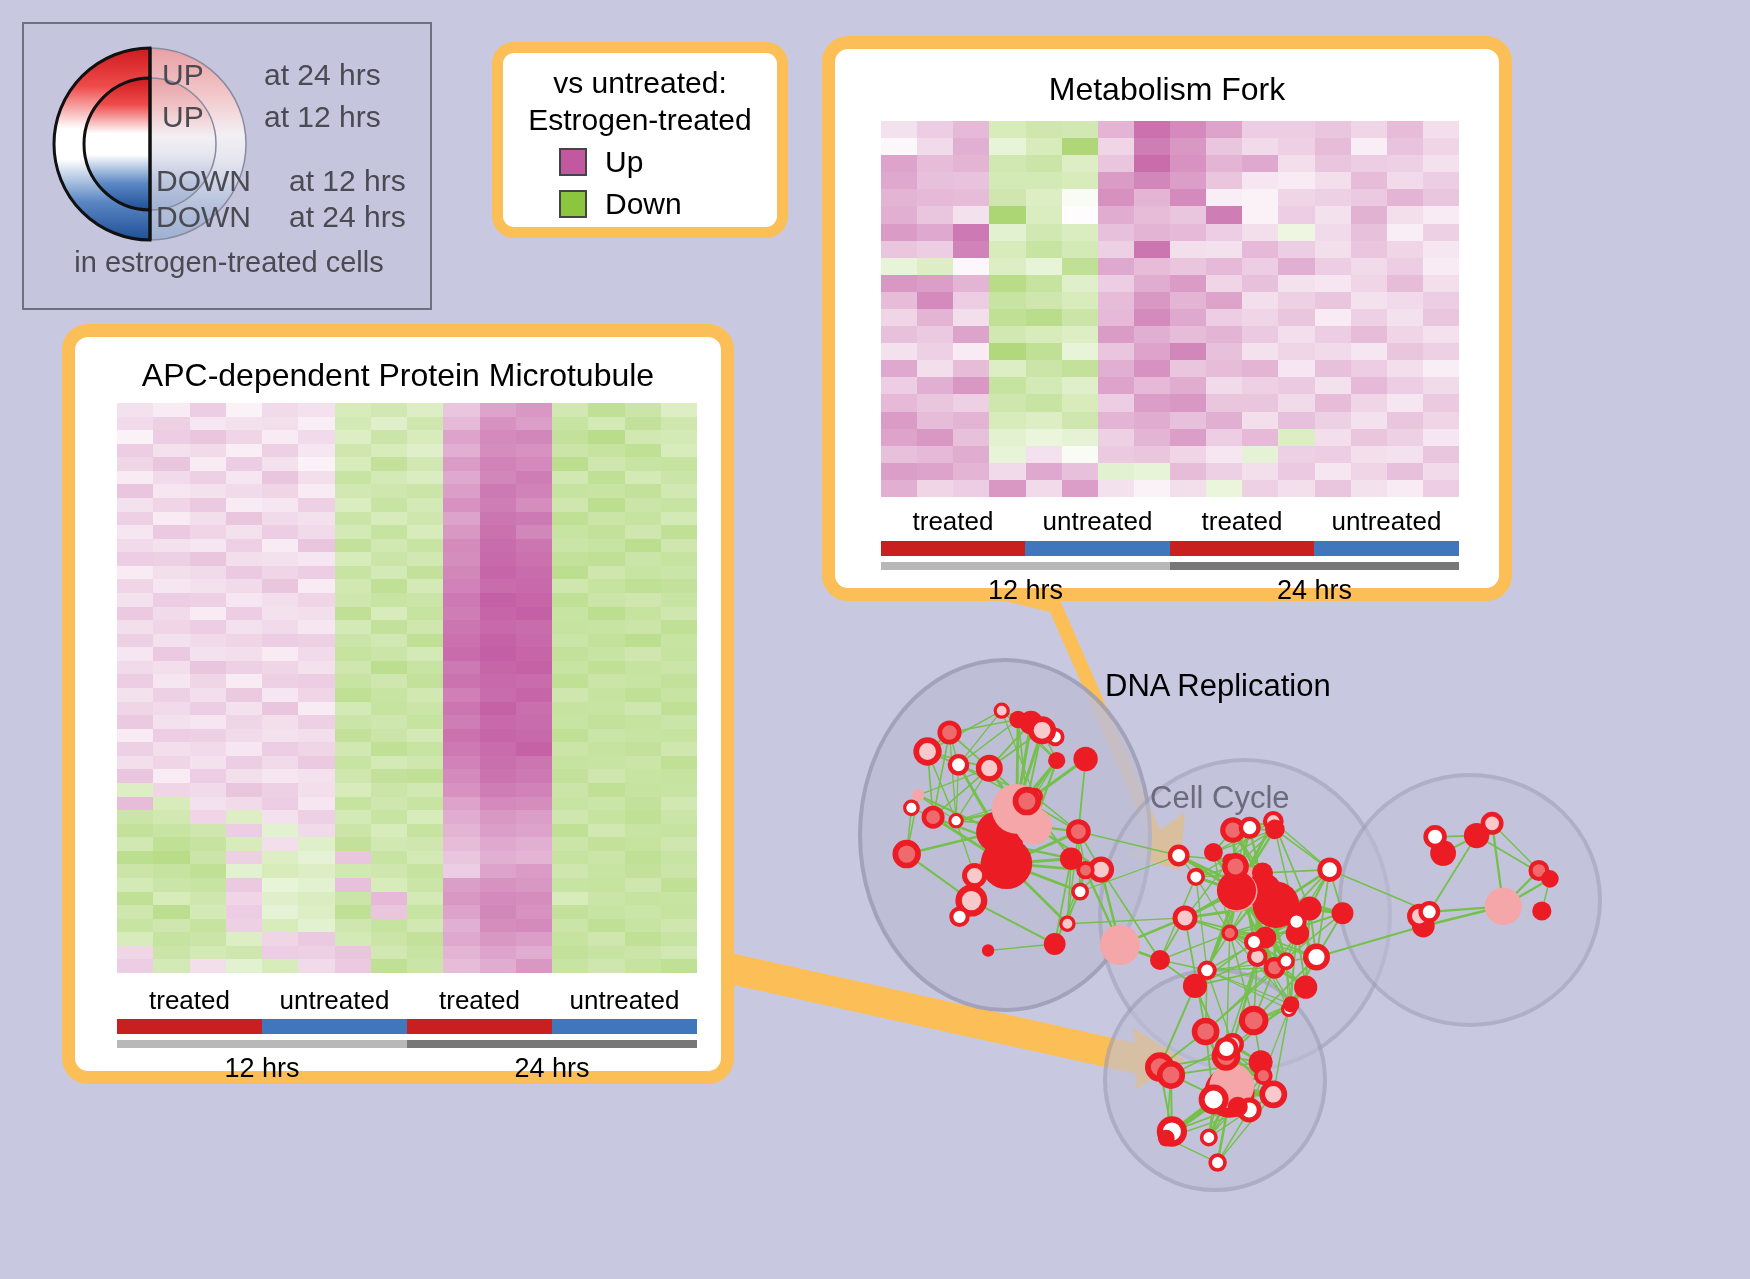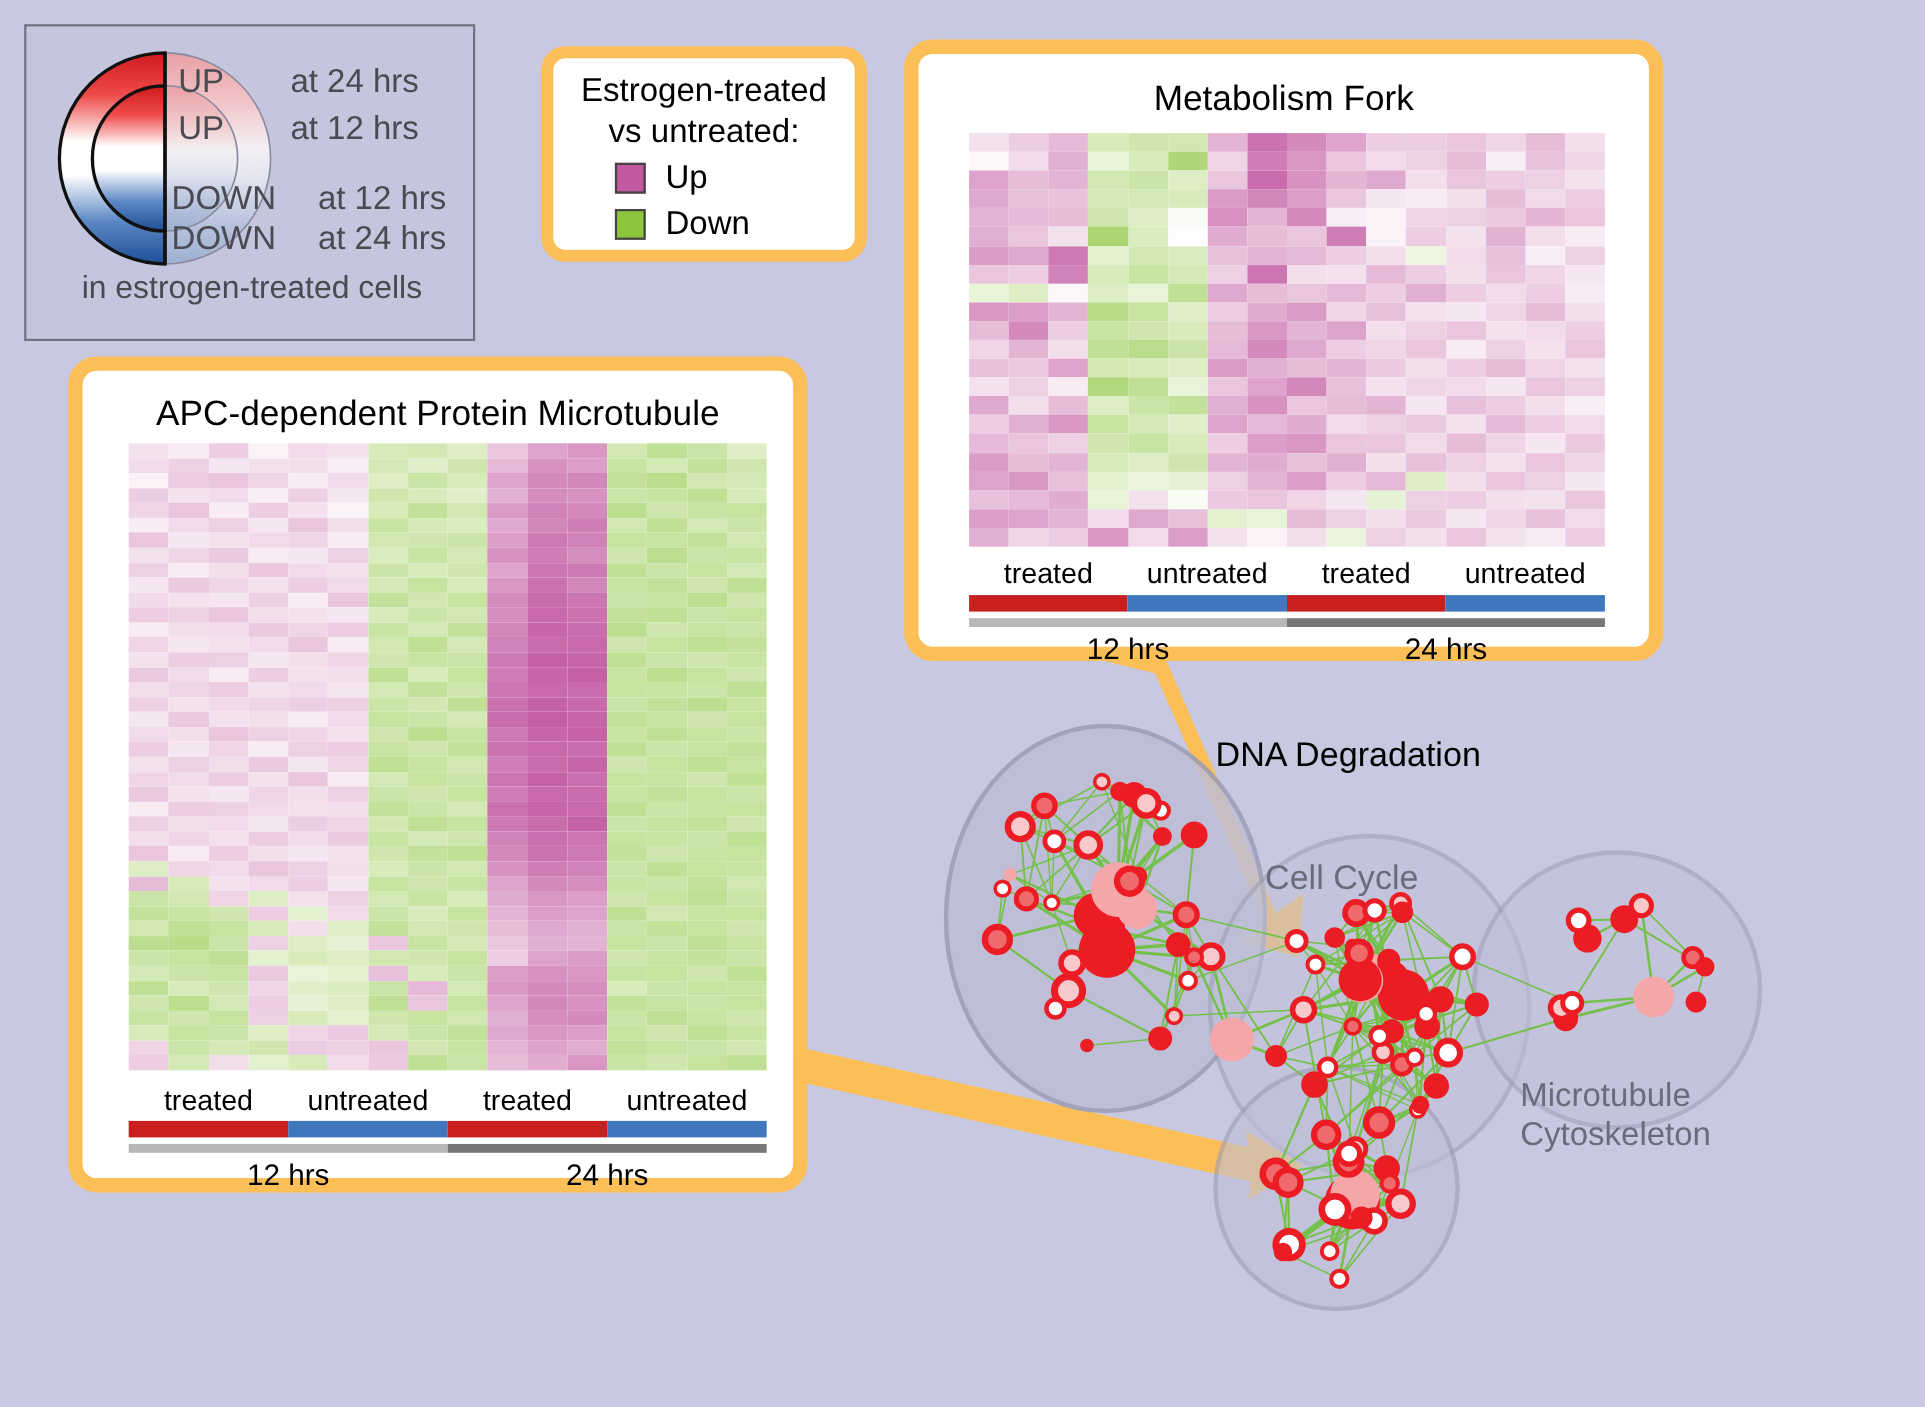--- a/index.html
+++ b/index.html
@@ -87,22 +87,22 @@
     <div class="ring-txt" style="left:265px;top:140px;">at 12 hrs</div>
 
     <div class="ring-txt" style="left:132px;top:176px;">DOWN</div>
     <div class="ring-txt" style="left:265px;top:176px;">at 24 hrs</div>
 
     <div class="ring-foot" style="top:222px;">in estrogen-treated cells</div>
   </div>
 
   <div id="ud-legend">
     <div class="ttl">
+      <div>vs untreated:</div>
       <div>Estrogen-treated</div>
-      <div>vs untreated:</div>
     </div>
     <div class="ud-row" style="left:56px;top:92px;">
       <span class="sw" id="sw-up" style="background: rgb(193, 88, 160);"></span>
       <span class="ud-lab">Up</span>
     </div>
     <div class="ud-row" style="left:56px;top:134px;">
       <span class="sw" id="sw-down" style="background: rgb(140, 198, 62);"></span>
       <span class="ud-lab">Down</span>
     </div>
   </div>
@@ -1662,19 +1662,17 @@
           <circle cx="369.7" cy="457.1" r="11.8" fill="#ef6a6d" stroke="#ec1c24" stroke-width="5.9"></circle>
           <circle cx="427.6" cy="552.6" r="7.4" fill="#ffffff" stroke="#ec1c24" stroke-width="3.7"></circle>
           <circle cx="473.3" cy="465.7" r="7.5" fill="#ef6a6d" stroke="#ec1c24" stroke-width="3.7"></circle>
           <circle cx="376.3" cy="528.2" r="8.4" fill="#ec1c24"></circle>
           <circle cx="381.0" cy="464.9" r="11.3" fill="#ef6a6d" stroke="#ec1c24" stroke-width="5.6"></circle>
           <circle cx="330.0" cy="335.0" r="20.0" fill="#f5a6a8"></circle>
           <circle cx="370.0" cy="350.0" r="10.0" fill="#ec1c24"></circle>
         </g>
     </svg>
 
-    <div class="clus-lab" style="left:315px;top:58px;font-size:31px;color:#000;">DNA Degradation</div>
+    <div class="clus-lab" style="left:315px;top:58px;font-size:31px;color:#000;">DNA Replication</div>
     <div class="clus-lab" style="left:360px;top:170px;font-size:31px;color:#6b6b7b;">Cell Cycle</div>
-    <div class="clus-lab" style="left:592px;top:368px;font-size:30px;color:#6b6b7b;line-height:1.2;text-align:left;">Microtubule
-Cytoskeleton</div>
   </div>
 
 </div>
 
 </body></html>

